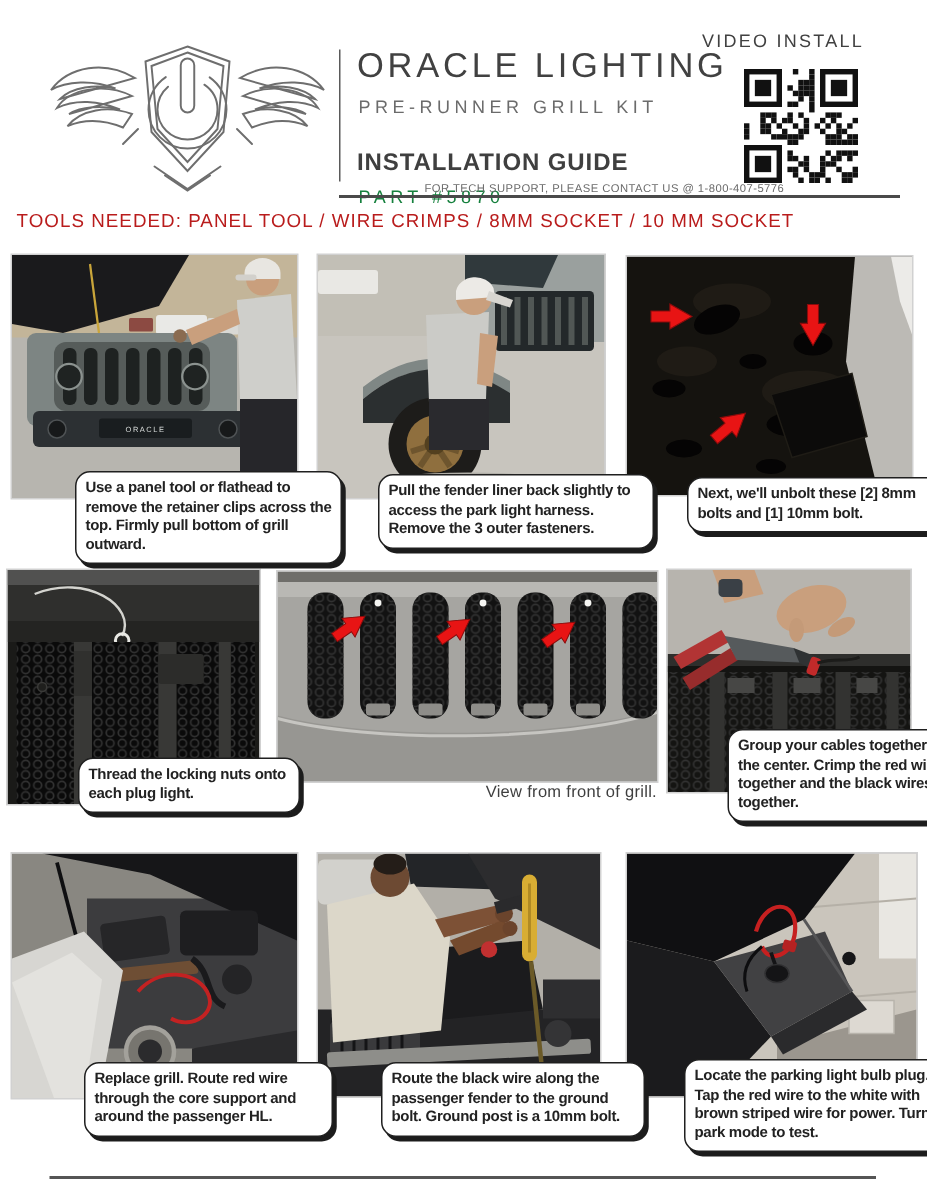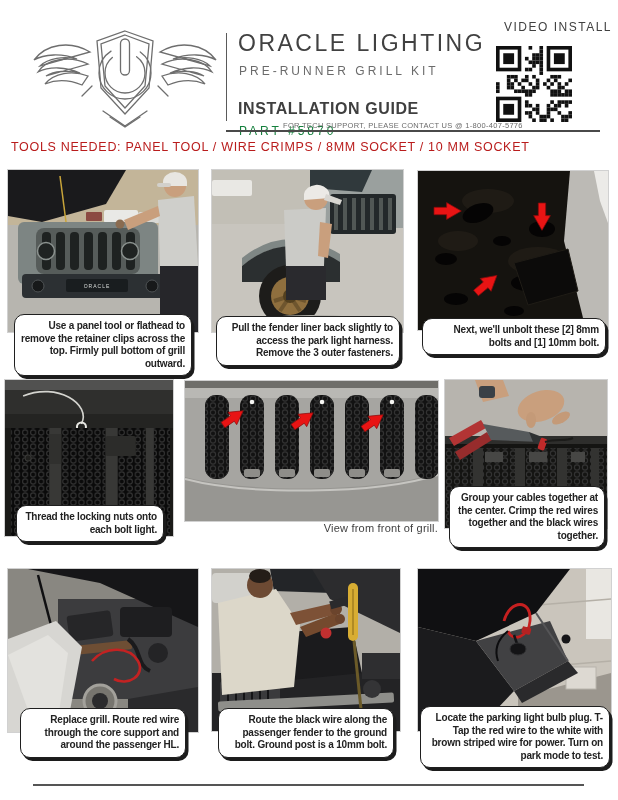--- a/index.html
+++ b/index.html
@@ -7,31 +7,31 @@
         font-family:"Liberation Sans",sans-serif;overflow:hidden;}
   .abs{position:absolute;}
   
   .brand{left:238px;top:30px;font-size:23px;letter-spacing:2.5px;color:#414141;font-weight:400;}
   .product{left:239px;top:64px;font-size:12px;letter-spacing:3px;color:#6b6b6b;}
   .part{left:239px;top:84px;font-size:12px;letter-spacing:3px;color:#15803d;margin-top:40px;}
   .guide{left:238px;top:100px;font-size:16px;letter-spacing:0.6px;color:#3f3f3f;font-weight:bold;}
   .support{left:239px;top:121px;font-size:7.5px;letter-spacing:0.3px;color:#6b6b6b;padding-left:44px;}
   .vdiv{left:226px;top:33px;width:1.2px;height:88px;background:#5a5a5a;}
   .hrule{left:226px;top:130px;width:374px;height:1.6px;background:#4a4a4a;}
-  .video-install{left:468px;top:20px;width:144px;text-align:right;font-size:12px;
+  .video-install{left:468px;top:20px;width:144px;text-align:left;font-size:12px;
                  letter-spacing:1.5px;color:#414141;}
   .tools{left:11px;top:140px;font-size:12.5px;letter-spacing:0.7px;color:#b91c1c;}
   
   .ph{position:absolute;overflow:hidden;box-shadow:0 0 0 1px rgba(0,0,0,0.18);background:#ccc;}
   .ph svg{display:block;width:100%;height:100%;}
   
   .cap{position:absolute;background:#fff;border:1.5px solid #1f1f1f;border-radius:10px;
-       box-shadow:2.5px 3px 0 #1c1c1c;padding:5px 6px;text-align:right;
+       box-shadow:2.5px 3px 0 #1c1c1c;padding:5px 6px;text-align:left;
        font-size:10px;font-weight:bold;letter-spacing:-0.2px;line-height:1.25;color:#222;
-       box-sizing:border-box;}
+       box-sizing:border-box;margin-left:36px;}
   .plaincap{position:absolute;text-align:right;font-size:11px;font-weight:normal;
             color:#3f3f3f;letter-spacing:0.2px;}
   .footline{left:33px;top:784px;width:551px;height:1.5px;background:#555;}
 </style>
 </head>
 <body>
 
 <svg width="0" height="0" style="position:absolute" aria-hidden="true">
   <defs>
     <pattern id="hex" width="8" height="7" patternUnits="userSpaceOnUse">
@@ -486,21 +486,21 @@
       <path d="M96,66 C98,72 99,75 100,77" stroke="#141416" stroke-width="2.5" fill="none"></path>
       <ellipse cx="100" cy="80" rx="8" ry="6" fill="#141416" stroke="#303032"></ellipse>
       <path d="M90,62 C80,70 76,80 80,92" stroke="#0d0d0f" stroke-width="2" fill="none"></path>
     </svg>
   </figure>
 
   <div class="cap" style="left:14px;top:314px;width:178px">Use a panel tool or flathead to remove the retainer clips across the top. Firmly pull bottom of grill outward.</div>
   <div class="cap" style="left:216px;top:316px;width:184px">Pull the fender liner back slightly to access the park light harness. Remove the 3 outer fasteners.</div>
   <div class="cap" style="left:422px;top:318px;width:184px">Next, we'll unbolt these [2] 8mm bolts and [1] 10mm bolt.</div>
 
-  <div class="cap" style="left:16px;top:505px;width:148px">Thread the locking nuts onto each bolt light.</div>
+  <div class="cap" style="left:16px;top:505px;width:148px">Thread the locking nuts onto each plug light.</div>
   <div class="plaincap" style="left:185px;top:522px;width:253px">View from front of grill.</div>
   <div class="cap" style="left:20px;top:708px;width:166px">Replace grill. Route red wire through the core support and around the passenger HL.</div>
 
   <div class="cap" style="left:449px;top:486px;width:156px">Group your cables together at the center. Crimp the red wires together and the black wires together.</div>
   <div class="cap" style="left:218px;top:708px;width:176px">Route the black wire along the passenger fender to the ground bolt. Ground post is a 10mm bolt.</div>
   <div class="cap" style="left:420px;top:706px;width:190px">Locate the parking light bulb plug. T-Tap the red wire to the white with brown striped wire for power. Turn on park mode to test.</div>
 
   <div class="abs footline"></div>
 </div>
 

